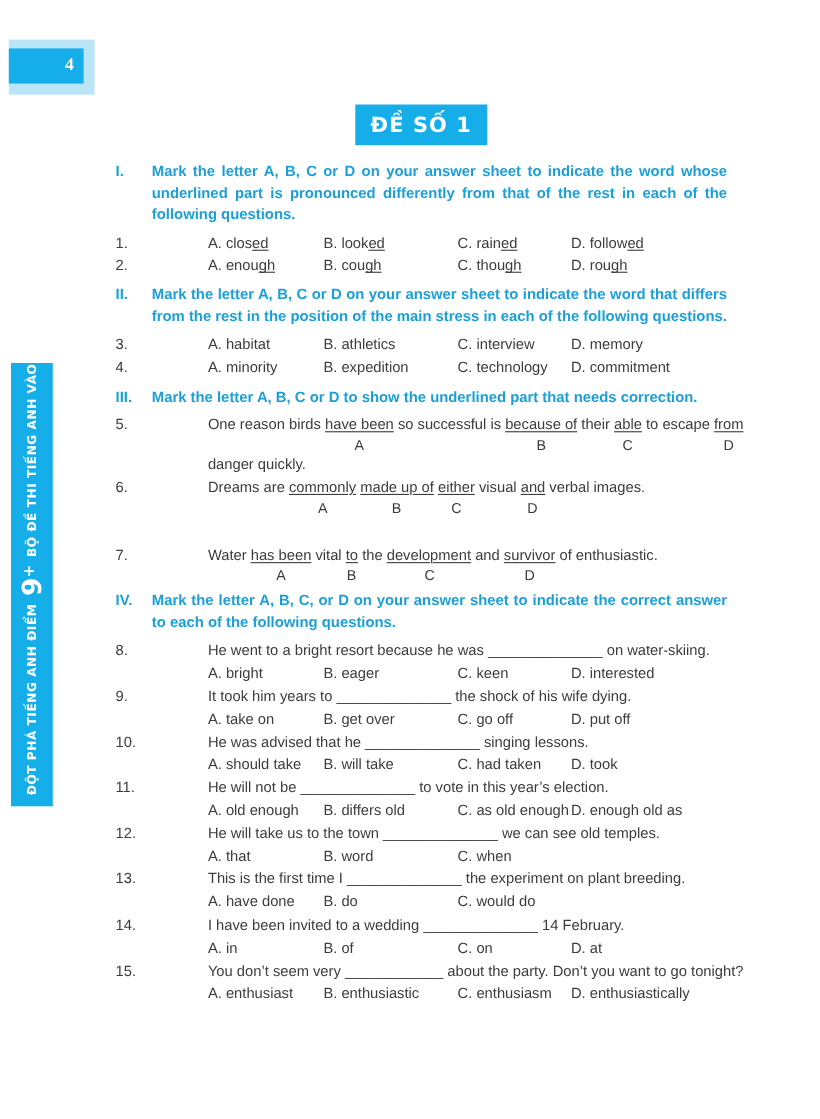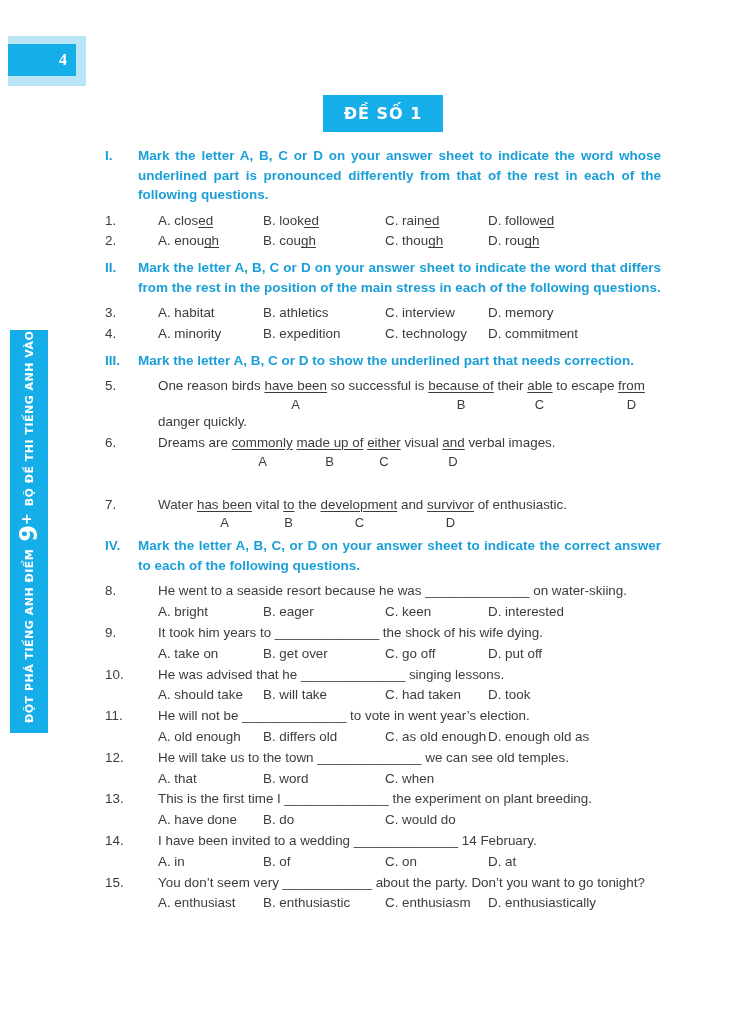--- a/index.html
+++ b/index.html
@@ -21,21 +21,21 @@
   }
   .pagenum-inner span {
     color:#fff; font-family:"Liberation Serif", serif; font-weight:bold; font-size:16px;
   }
   
   .title-box {
     position:absolute; left:323px; top:95px; width:120px; height:37px;
     background:var(--accent,#16aee9); display:flex; align-items:center; justify-content:center;
   }
   .title-box span {
-    color:#fff; font-family:"DejaVu Sans", sans-serif; font-weight:bold; font-size:16px; letter-spacing:1px;
+    color:#fff; font-family:"DejaVu Sans", sans-serif; font-weight:bold; font-size:19px; letter-spacing:1px;
   }
   
   .sidebar {
     position:absolute; left:10px; top:330px; width:38px; height:403px;
     background:var(--accent,#16aee9);
   }
   .sidebar-rot {
     position:absolute; left:0; top:0; width:403px; height:38px;
     transform:rotate(-90deg) translateX(-403px); transform-origin:0 0;
     display:flex; align-items:center; gap:7px; padding-left:10px;
@@ -52,21 +52,21 @@
     margin-bottom:6px;
   }
   .sec-row:not(:first-child){ margin-top:6px; }
   .sec-heading { text-align:justify; }
   .q-row {
     display:grid; grid-template-columns:53px 1fr;
     font-size:13.4px; line-height:20.8px;
   }
   .q-row.gap-after { margin-bottom:26px; }
   .q-num { }
-  .q-body { position:relative; }
+  .q-body { position:relative;margin-left:31px; }
   .stem { white-space:nowrap; }
   .opt-grid {
     display:grid; grid-template-columns:105px 122px 103px 1fr;
   }
   .opt { white-space:nowrap; }
   .line1 { white-space:nowrap; }
   .u { text-decoration:underline; text-underline-offset:2px; text-decoration-thickness:1px; }
   .letters { position:relative; height:15px; line-height:15px; font-size:13px; }
   .letters span { position:absolute; transform:translateX(-50%); }
 </style>
@@ -188,21 +188,21 @@
           </div>
         </div>
       </div>
       <div class="sec-row">
         <div class="sec-num">IV.</div>
         <div class="sec-heading">Mark the letter A, B, C, or D on your answer sheet to indicate the correct answer to each of the following questions.</div>
       </div>
       <div class="q-row">
         <div class="q-num">8.</div>
         <div class="q-body">
-          <div class="stem">He went to a seaside resort because he was ______________ on water-skiing.</div>
+          <div class="stem">He went to a bright resort because he was ______________ on water-skiing.</div>
           <div class="opt-grid">
             <div class="opt"><span>A. bright</span></div>
             <div class="opt"><span>B. eager</span></div>
             <div class="opt"><span>C. keen</span></div>
             <div class="opt"><span>D. interested</span></div>
           </div>
         </div>
       </div>
       <div class="q-row">
         <div class="q-num">9.</div>
@@ -224,21 +224,21 @@
             <div class="opt"><span>A. should take</span></div>
             <div class="opt"><span>B. will take</span></div>
             <div class="opt"><span>C. had taken</span></div>
             <div class="opt"><span>D. took</span></div>
           </div>
         </div>
       </div>
       <div class="q-row">
         <div class="q-num">11.</div>
         <div class="q-body">
-          <div class="stem">He will not be ______________ to vote in went year’s election.</div>
+          <div class="stem">He will not be ______________ to vote in this year’s election.</div>
           <div class="opt-grid">
             <div class="opt"><span>A. old enough</span></div>
             <div class="opt"><span>B. differs old</span></div>
             <div class="opt"><span>C. as old enough</span></div>
             <div class="opt"><span>D. enough old as</span></div>
           </div>
         </div>
       </div>
       <div class="q-row">
         <div class="q-num">12.</div>

